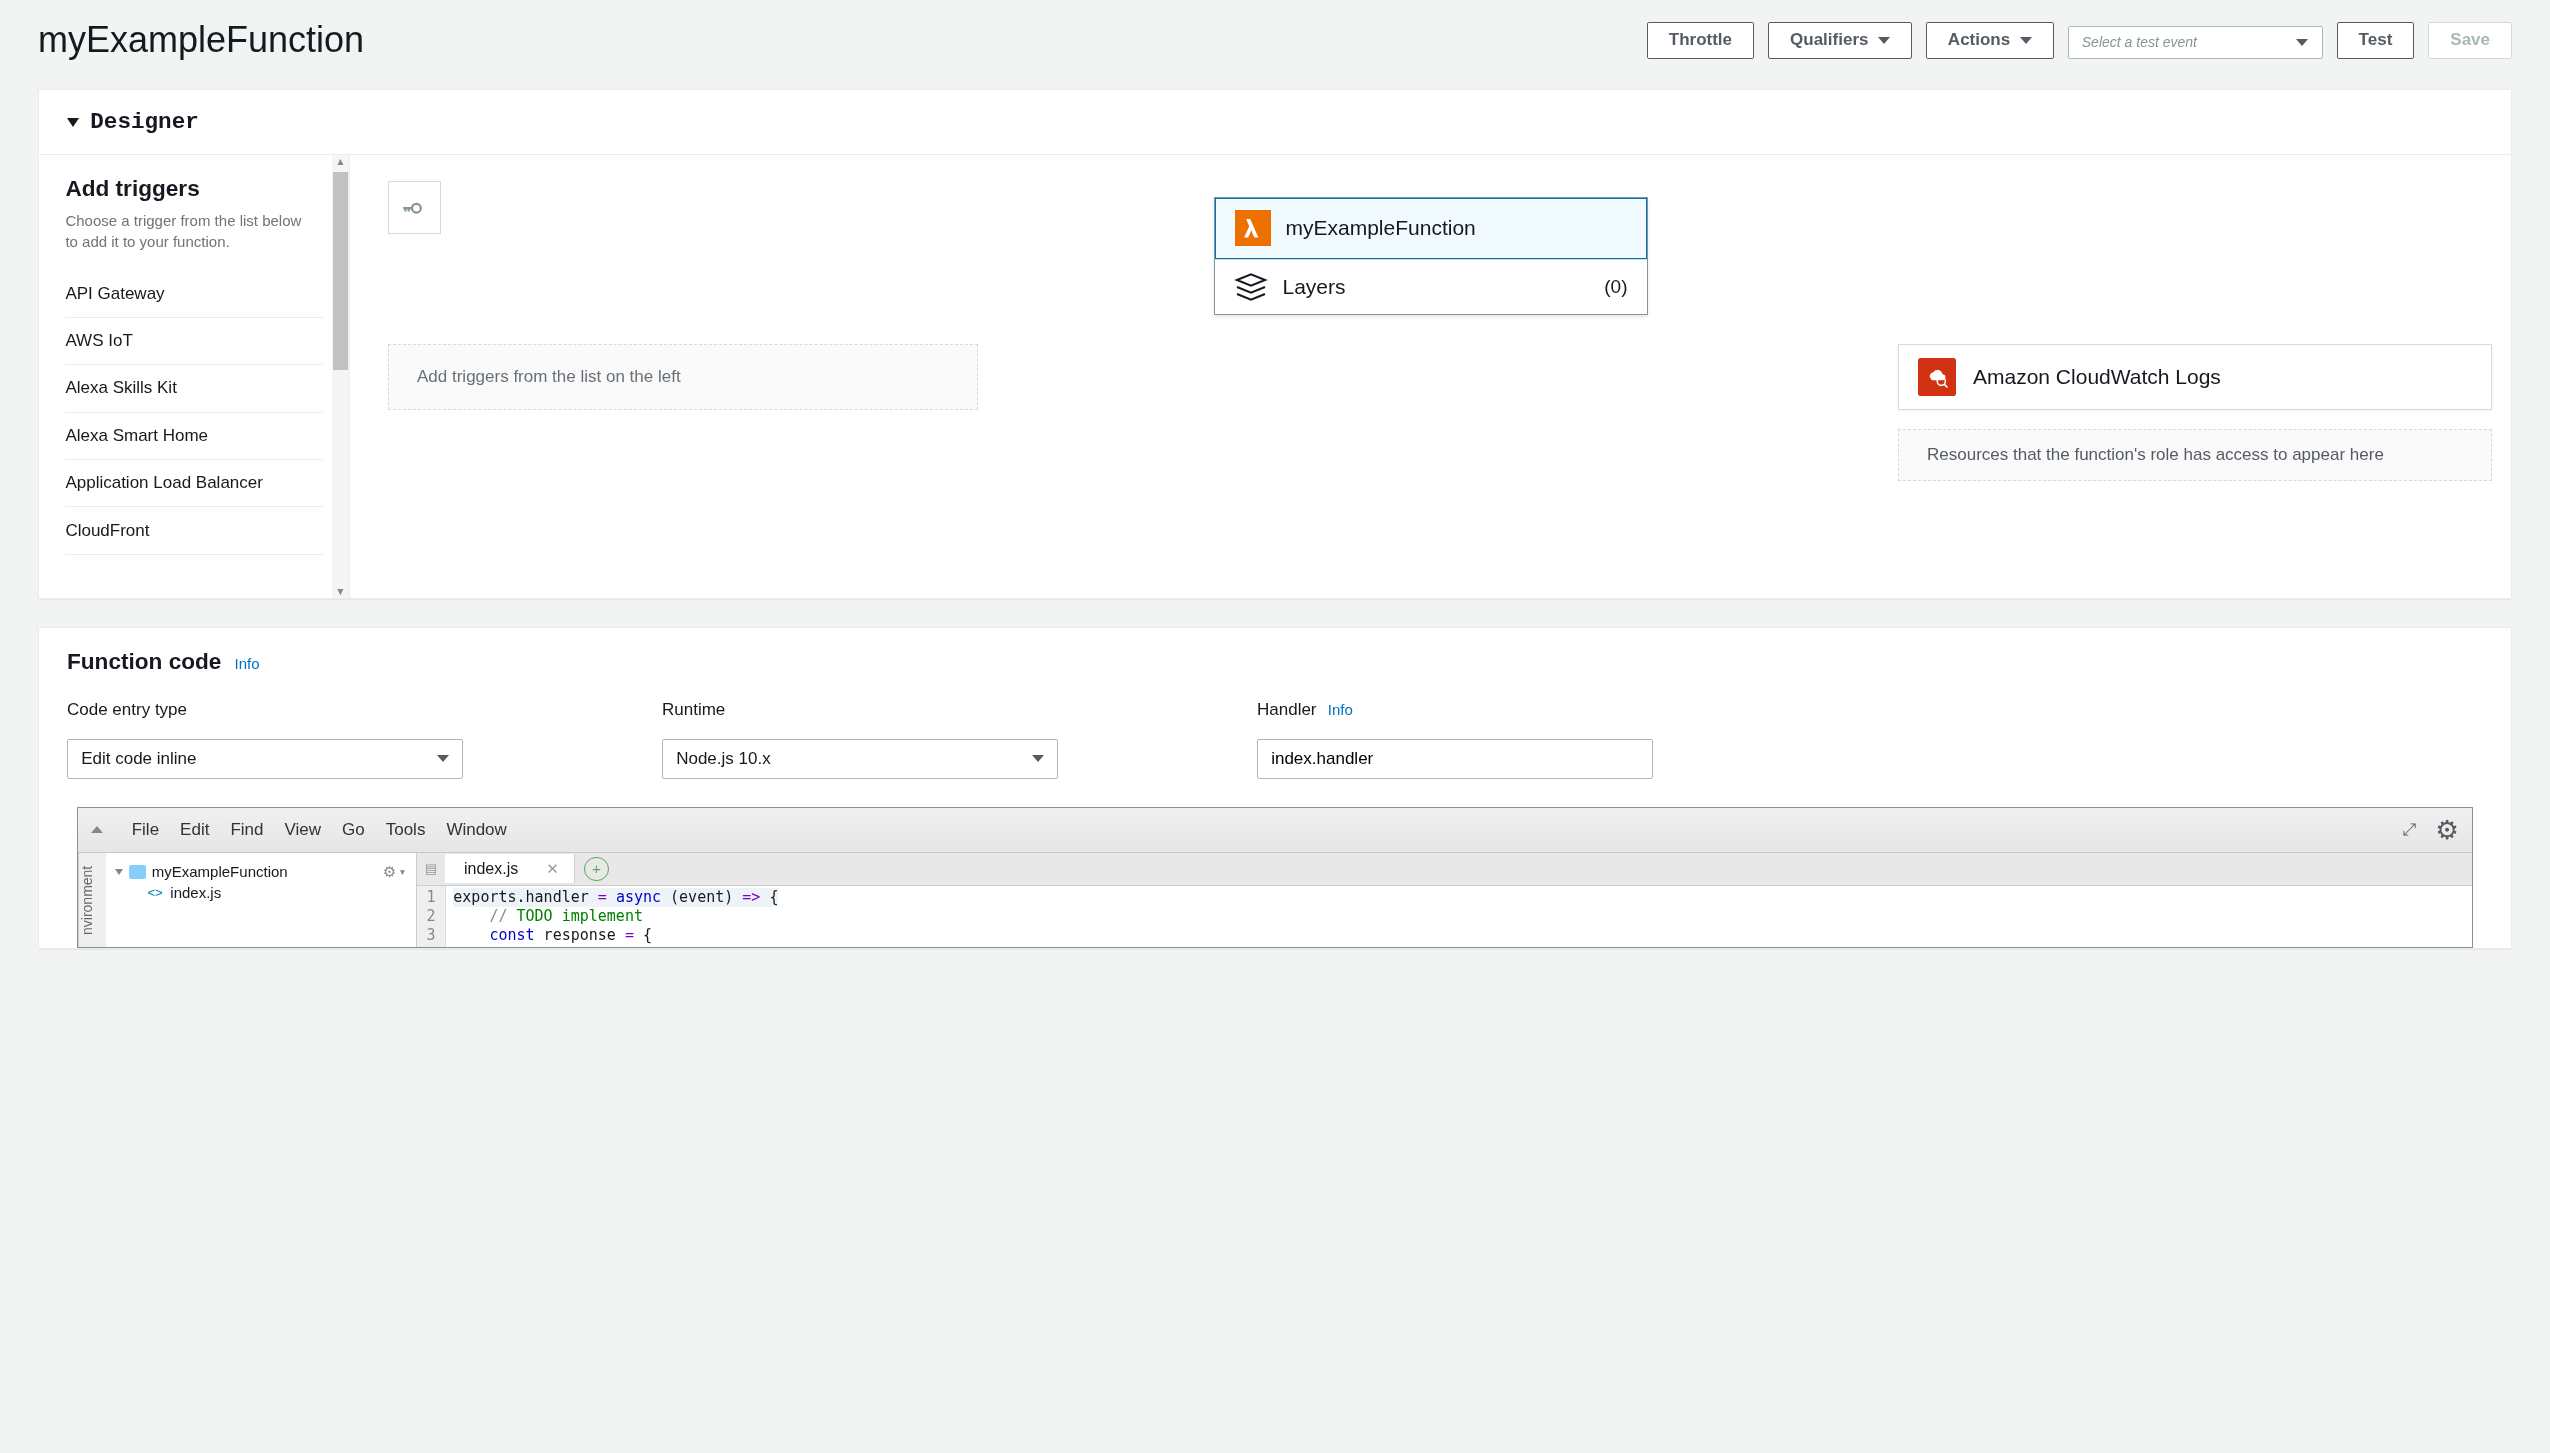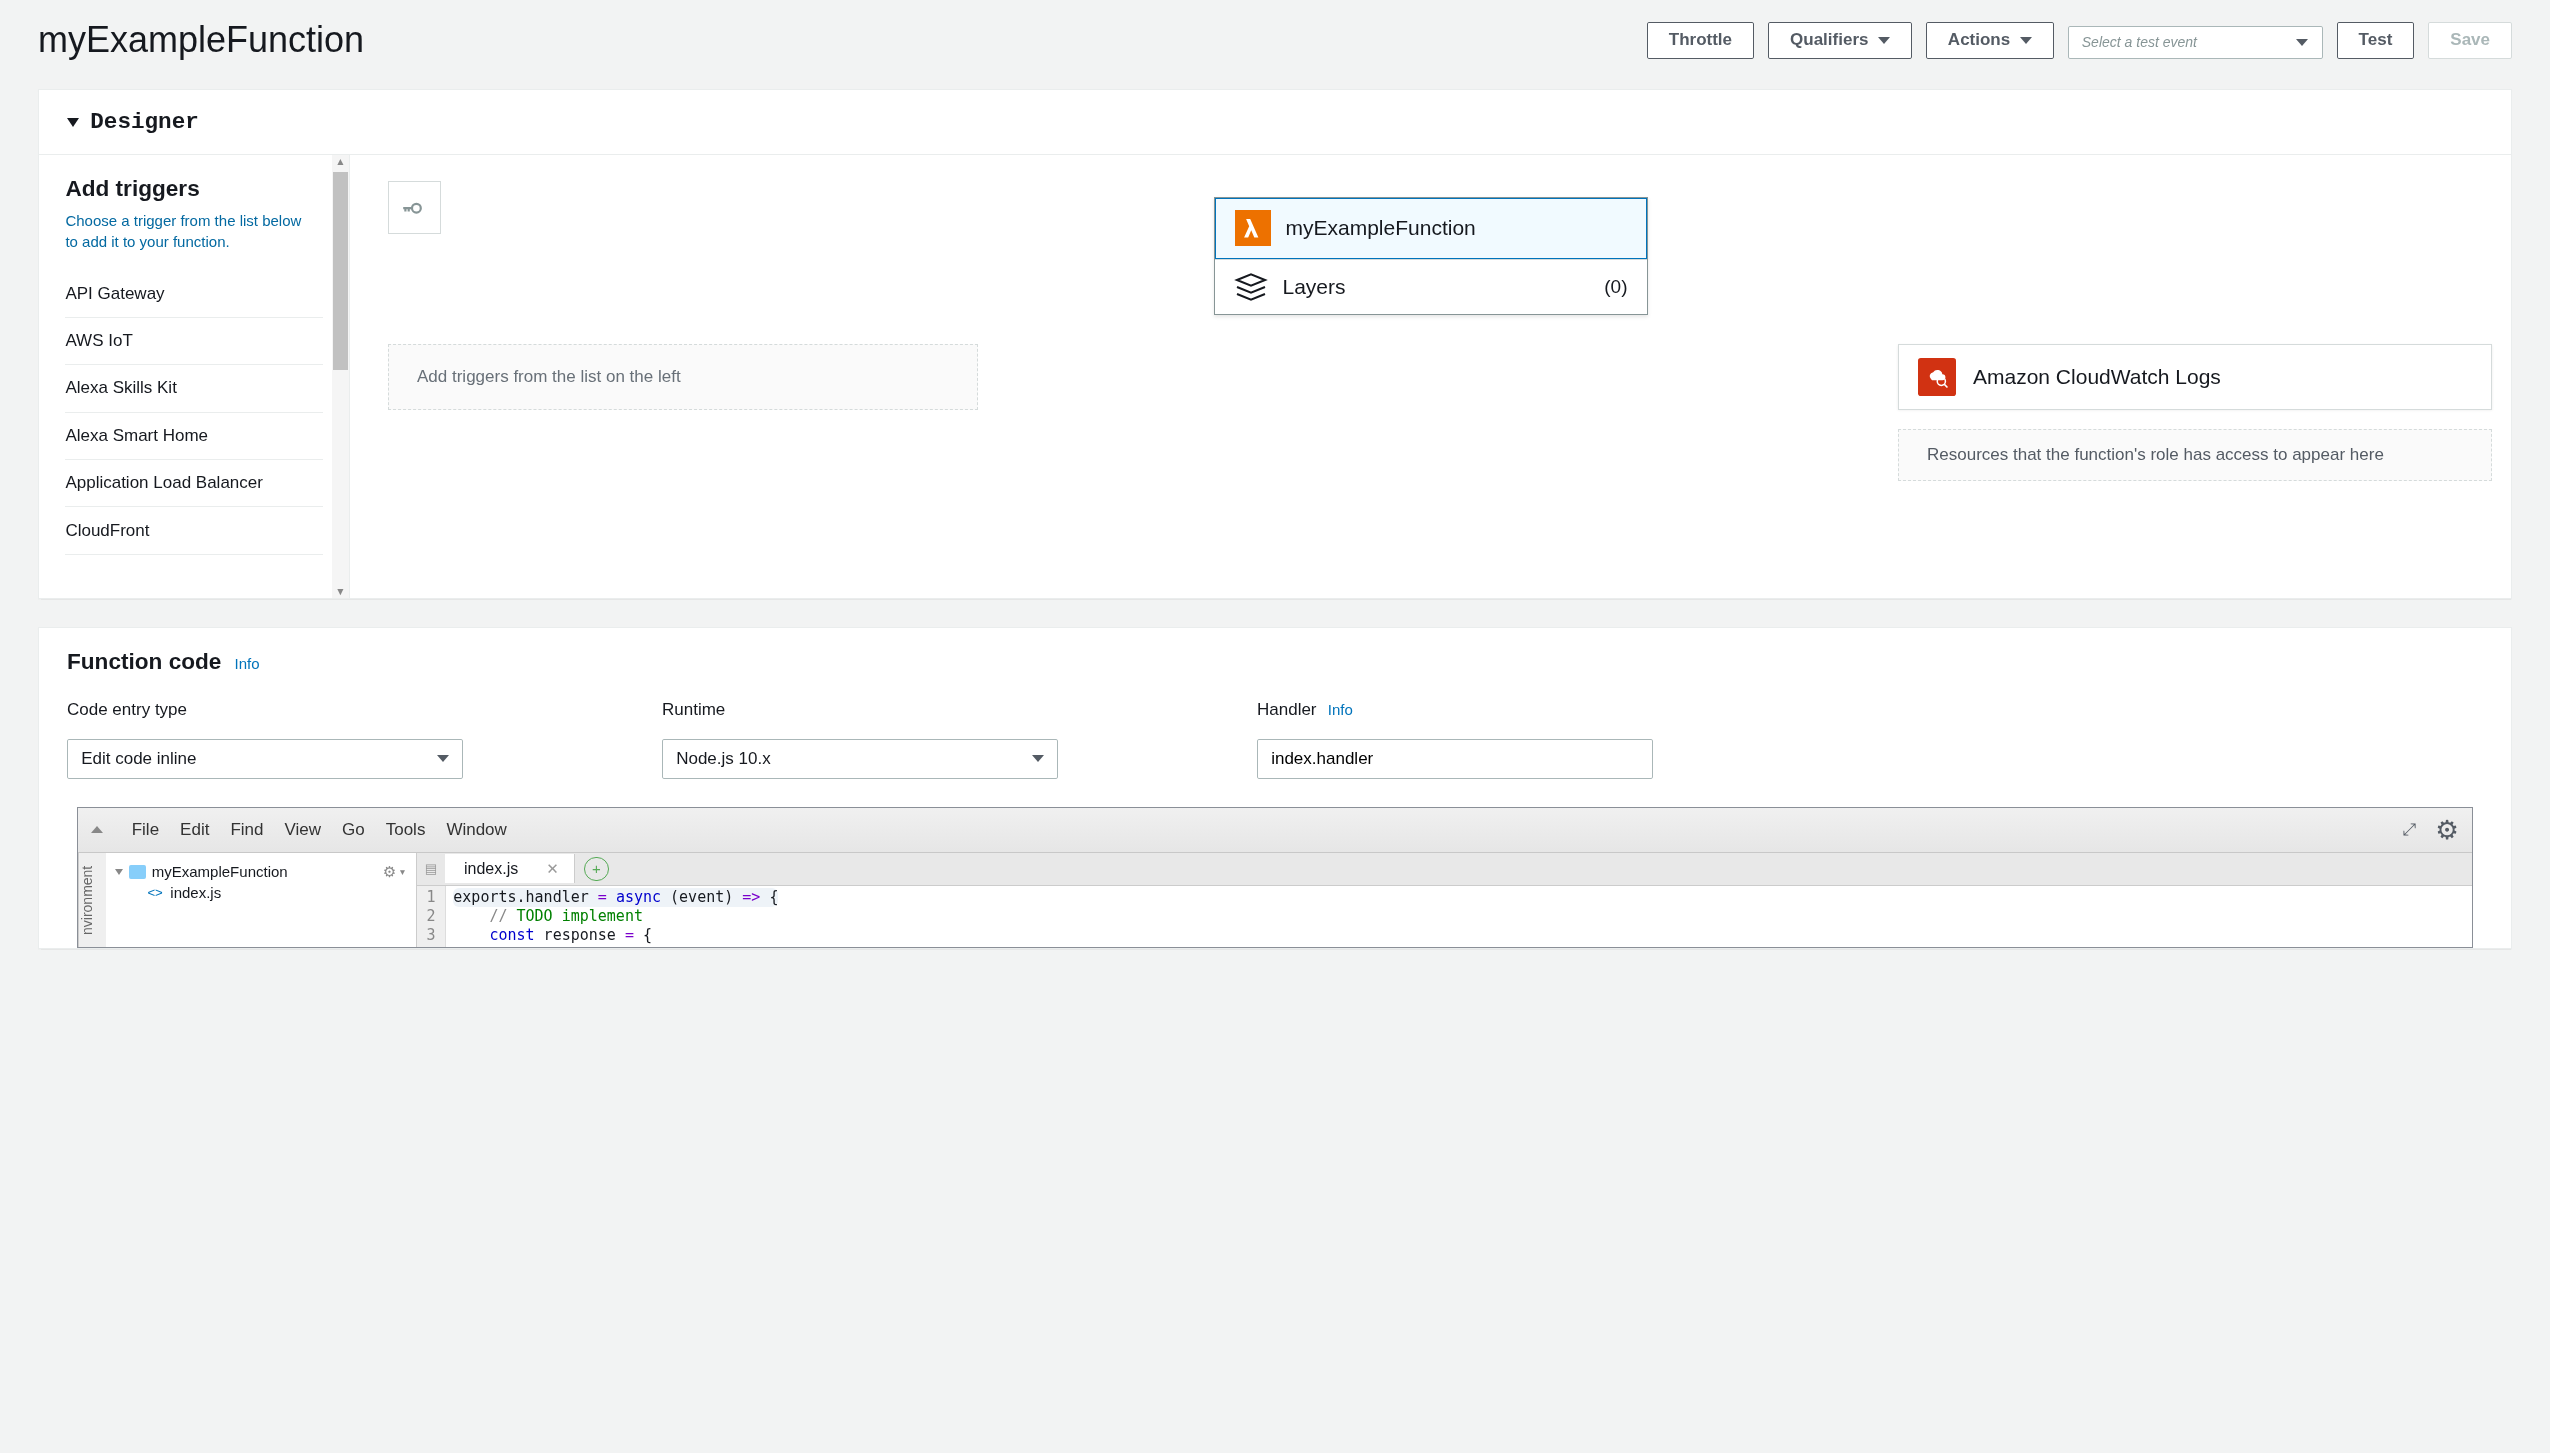--- a/index.html
+++ b/index.html
@@ -24,21 +24,21 @@
 .panel-title { font-size: 22.6px; font-weight: 700; }
 
 
 .designer-body { display: flex; height: 443px; position: relative; }
 .trigger-sidebar { width: 311px; border-right: 0.9px solid #eaeded; position: relative; padding: 21px 0 0 0; overflow: hidden; }
 .sb-scroll { position: absolute; right: 0; top: 0; bottom: 0; width: 17px; background: #f5f5f5; display: flex; flex-direction: column; justify-content: space-between; align-items: center; }
 .sb-thumb { position: absolute; right: 0.9px; top: 17px; width: 15px; height: 198px; background: #c1c1c1; }
 .sb-arrow { font-size: 10.4px; color: #888; line-height: 13.2px; }
 .sb-inner { padding: 0 26.4px; }
 .sb-title { font-size: 22.6px; font-weight: 700; margin-bottom: 7.5px; }
-.sb-desc { font-size: 15px; color: #0369a1; line-height: 1.4; margin-bottom: 19px; padding-right: 19px;}
+.sb-desc { font-size: 15px; color: #737373; line-height: 1.4; margin-bottom: 19px; padding-right: 19px;}
 .trigger-item { font-size: 17px; padding: 13.2px 0; border-bottom: 0.9px solid #eaeded; cursor: pointer; }
 .trigger-item:first-of-type { border-top: 0.9px solid #eaeded; }
 
 .canvas { flex: 1; position: relative; padding: 28px 38px; }
 .key-icon-box { width: 53px; height: 53px; border: 0.9px solid #d5dbdb; display: flex; align-items: center; justify-content: center; background: #fff; position: absolute; top: 26.4px; left: 38px; }
 
 .fn-box { position: absolute; top: 42px; left: 50%; transform: translateX(-50%); width: 434px; border: 0.9px solid #879596; box-shadow: 0 1.9px 3.8px rgba(0,0,0,0.1); }
 .fn-main { background: #f1faff; border: 0.9px solid #0073bb; display: flex; align-items: center; gap: 15px; padding: 11.3px 19px; }
 .lambda-icon { width: 36px; height: 36px; background: #ed7100; display: flex; align-items: center; justify-content: center; }
 .fn-name { font-size: 21px; }
@@ -83,21 +83,21 @@
 .editor-area { flex: 1; display: flex; flex-direction: column; }
 .tab-strip { display: flex; align-items: center; background: #e8e8e8; border-bottom: 0.9px solid #ccc; height: 34px; }
 .ghost-tab { width: 28px; display:flex; align-items:center; justify-content:center; color:#999; }
 .tab { background: #fff; padding: 5.7px 15px 5.7px 19px; border-right: 0.9px solid #ccc; display: flex; align-items: center; gap: 28px; font-size: 16px; }
 .tab-close { color: #999; cursor: pointer; font-size: 15px; }
 .plus-tab { width: 24.5px; height: 24.5px; border: 0.9px solid #5a5; border-radius: 50%; color: #5a5; display: flex; align-items: center; justify-content: center; margin-left: 9.4px; font-size: 15px; }
 .code-lines { font-family: Menlo, Consolas, monospace; font-size: 15px; display: flex; }
 .gutter { background: #efefef; color: #888; padding: 1.9px 9.4px; text-align: right; border-right: 0.9px solid #ddd; }
 .gutter div { line-height: 19px; }
 .code-text { padding: 1.9px 7.5px; }
-.code-text div { line-height: 19px; white-space: pre; border-radius: 6px; }
+.code-text div { line-height: 19px; white-space: pre; }
 .cur-line { background: #eef3f8; }
 .k-blue { color: #0000cd; }
 .k-green { color: #008000; }
 .k-purple { color: #7a00cc; }
 .k-gray { color: #888; }
 .gear-big { font-size: 26.4px; color: #545b64; cursor: pointer; }
 </style>
 </head>
 <body>
 

